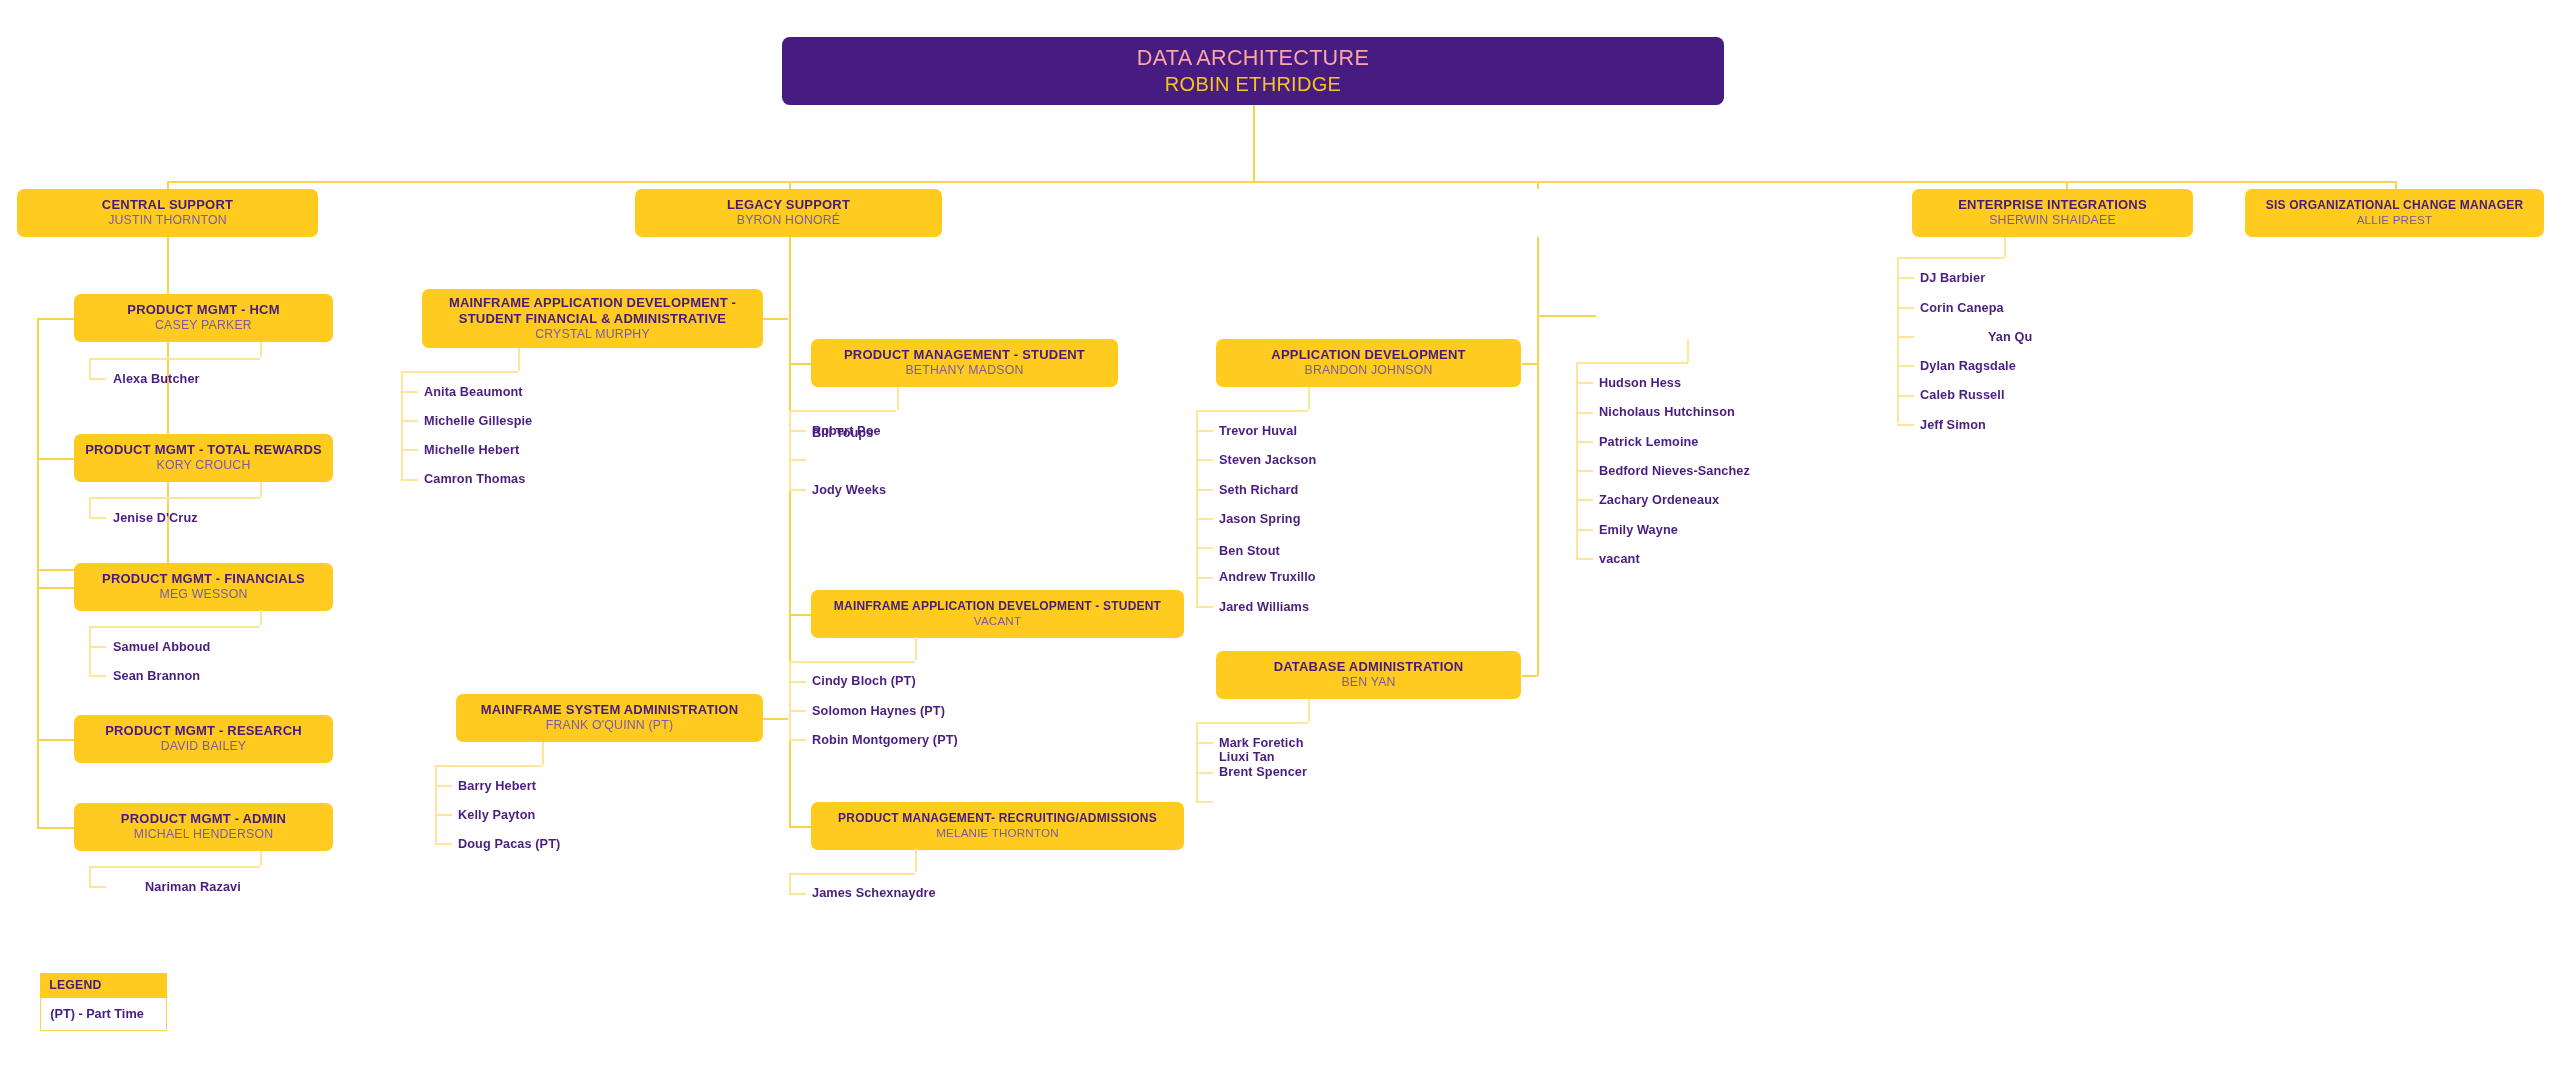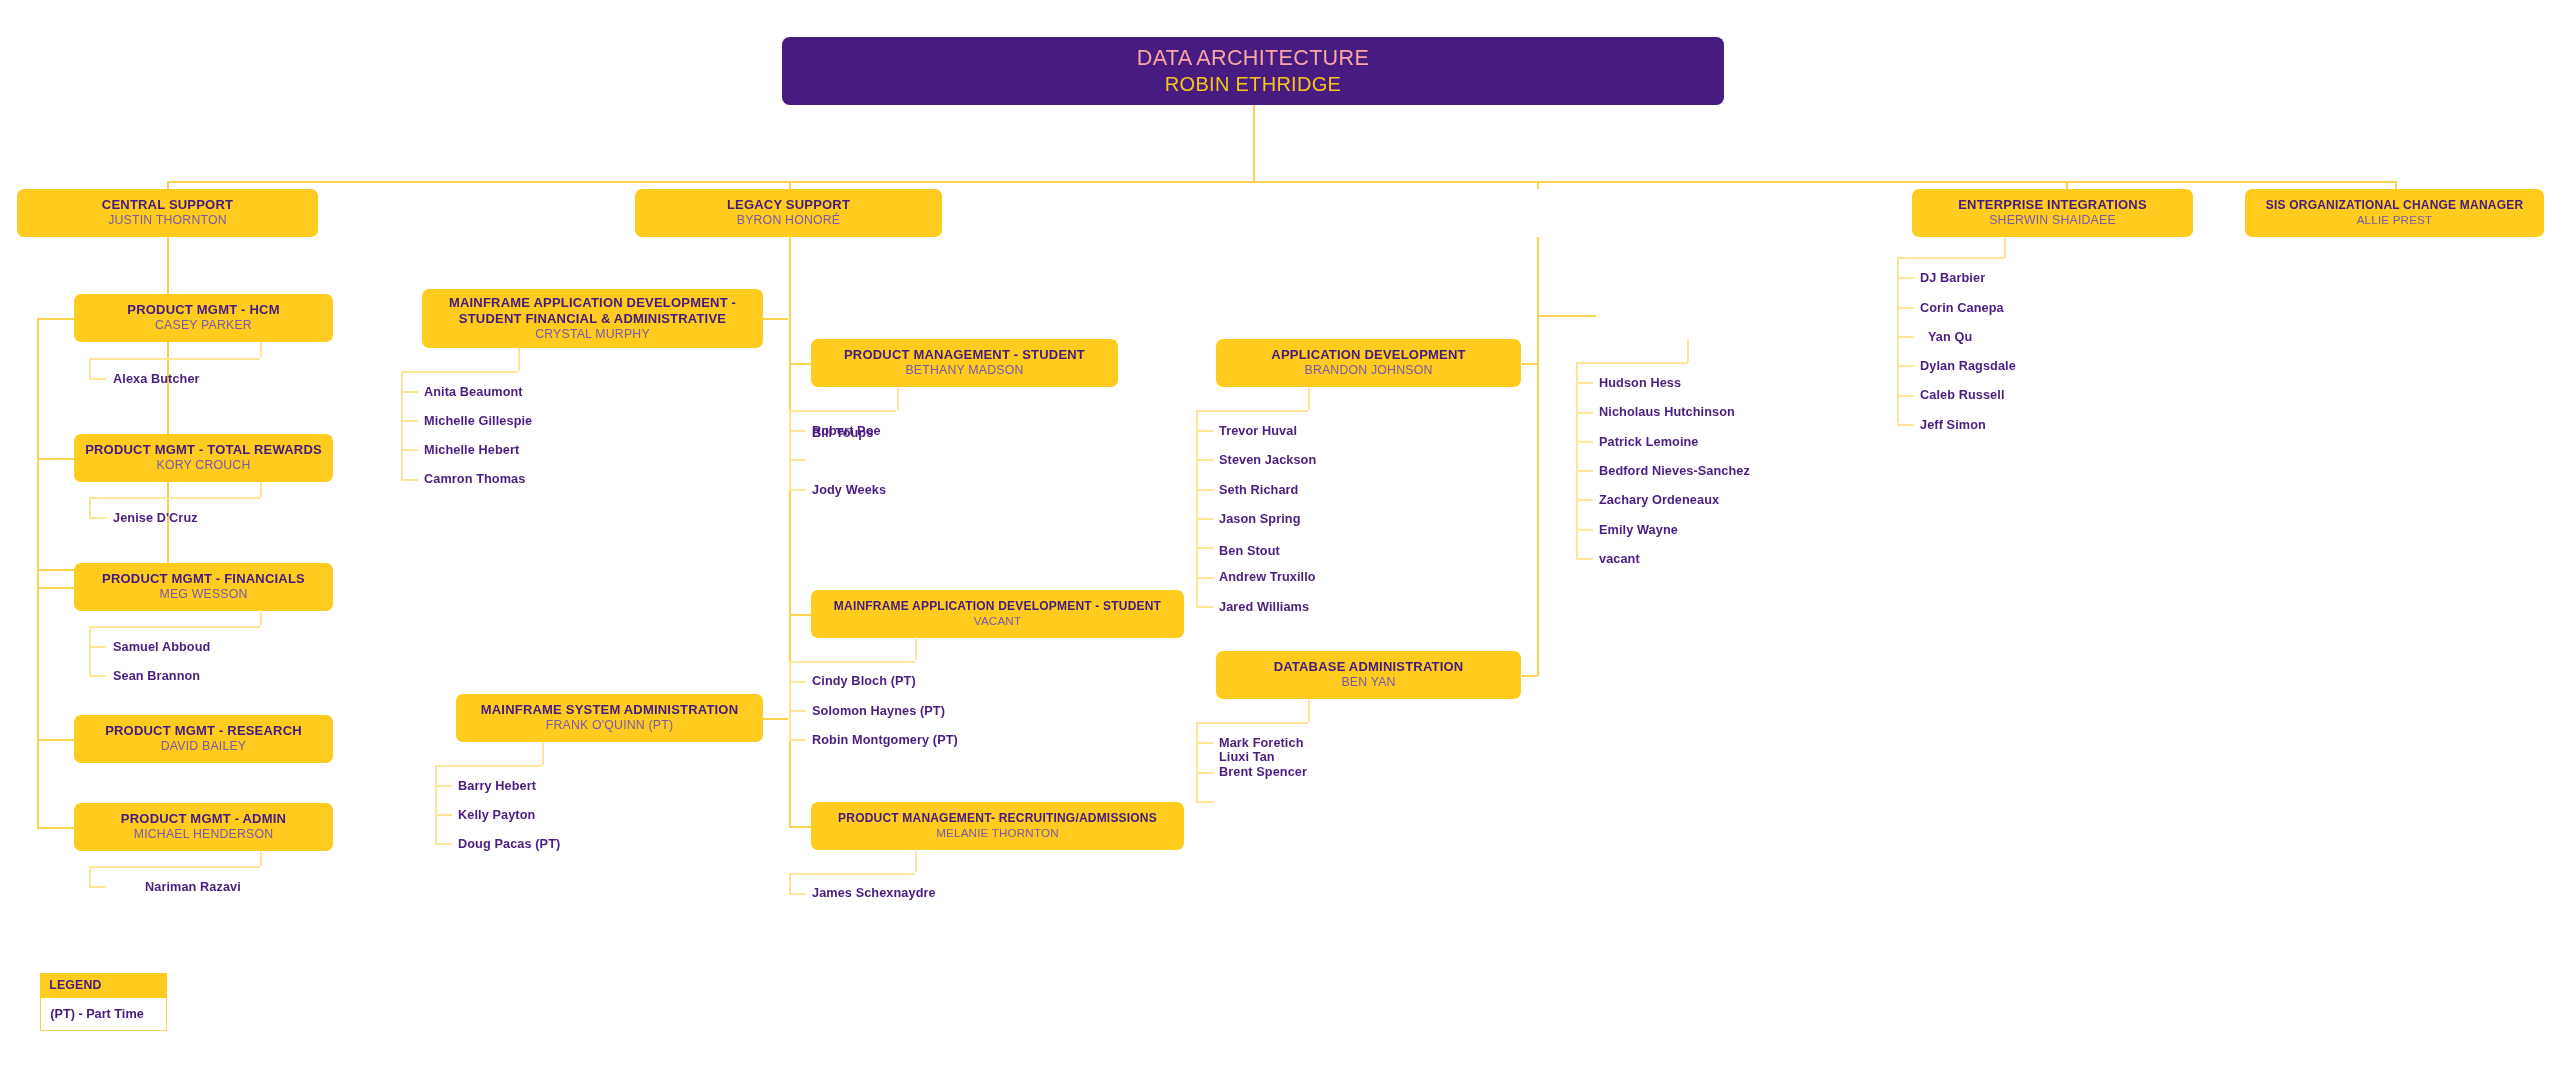--- a/index.html
+++ b/index.html
@@ -260,21 +260,21 @@
     <div class="ln h pale" style="left: 1576px; top: 558px; width: 17px;"></div>
     <div class="leaf" style="left: 1599px; top: 552px;">vacant</div>
     <div class="ln v pale" style="left: 2004px; top: 237px; height: 21px;"></div>
     <div class="ln h pale" style="left: 1897px; top: 257px; width: 107px;"></div>
     <div class="ln v pale" style="left: 1897px; top: 257px; height: 166px;"></div>
     <div class="ln h pale" style="left: 1897px; top: 277px; width: 17px;"></div>
     <div class="leaf" style="left: 1920px; top: 271px;">DJ Barbier</div>
     <div class="ln h pale" style="left: 1897px; top: 307px; width: 17px;"></div>
     <div class="leaf" style="left: 1920px; top: 301px;">Corin Canepa</div>
     <div class="ln h pale" style="left: 1897px; top: 336px; width: 17px;"></div>
-    <div class="leaf" style="left: 1928px; top: 330px;">Yan Qu</div>
+    <div class="leaf" style="left: 1988px; top: 330px;">Yan Qu</div>
     <div class="ln h pale" style="left: 1897px; top: 365px; width: 17px;"></div>
     <div class="leaf" style="left: 1920px; top: 359px; text-align: center;">Dylan Ragsdale</div>
     <div class="ln h pale" style="left: 1897px; top: 395px; width: 17px;"></div>
     <div class="leaf" style="left: 1920px; top: 388px;">Caleb Russell</div>
     <div class="ln h pale" style="left: 1897px; top: 424px; width: 17px;"></div>
     <div class="leaf" style="left: 1920px; top: 418px;">Jeff Simon</div>
     <div class="legend" style="left: 40px; top: 973px; width: 127px;">
       <div class="head">LEGEND</div>
       <div class="body">
         <div>(PT) - Part Time</div>

